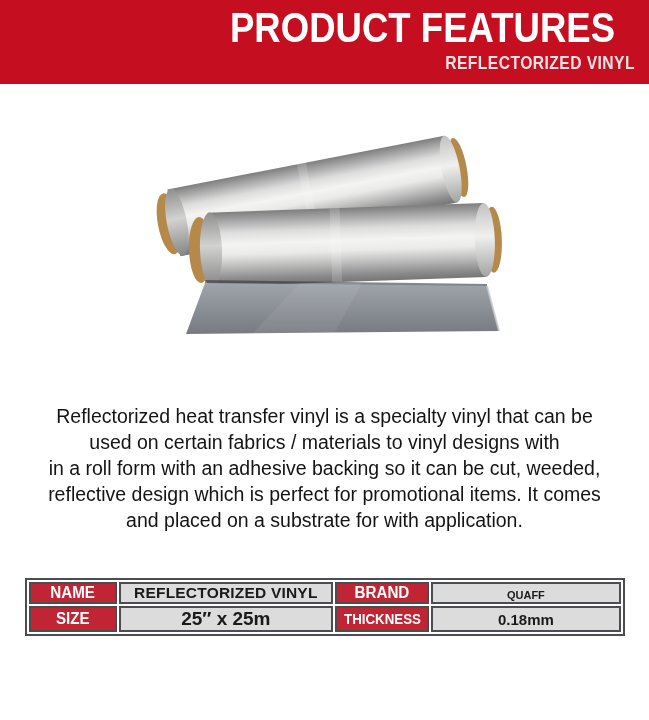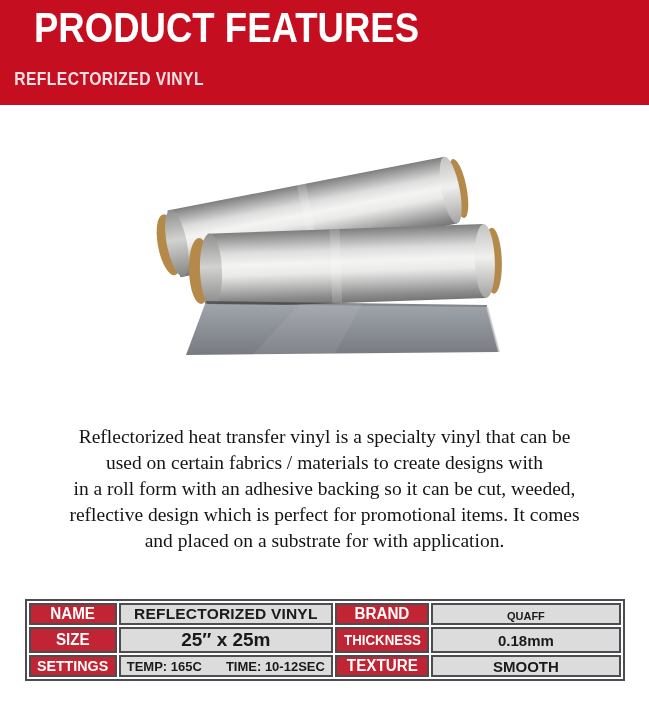--- a/index.html
+++ b/index.html
@@ -6,33 +6,33 @@
     --banner-red:#c50f20;
     --table-label-red:#c12433;
     --value-cell-gray:#dcdcdc;
     --cell-border:#4b4d50;
   }
   *{margin:0;padding:0;box-sizing:border-box;}
   body{background:#ffffff;font-family:"Liberation Sans","DejaVu Sans",sans-serif;}
   .page{width:649px;height:720px;background:#ffffff;overflow:hidden;position:relative;}
 
   
-  .banner{height:105px;background:var(--banner-red);display:flex;flex-direction:column;align-items:flex-start;justify-content:flex-start;gap:16px;}
+  .banner{height:84px;background:var(--banner-red);display:flex;flex-direction:column;align-items:flex-end;justify-content:flex-start;}
   .banner-title{margin-top:4px;color:#ffffff;font-weight:700;font-size:43px;line-height:46px;
     display:inline-block;transform:scaleX(0.85);transform-origin:center;letter-spacing:0px;white-space:nowrap;}
   .banner-subtitle{color:#f3e2e4;font-weight:700;font-size:18px;line-height:20px;margin-top:3px;
     display:inline-block;transform:scaleX(0.87);transform-origin:center;letter-spacing:0.5px;white-space:nowrap;}
 
   
   .photo{height:319px;position:relative;}
   .photo svg{display:block;}
 
   
   .description{text-align:center;color:#141414;font-size:19.5px;line-height:26px;}
-  .description .line{white-space:nowrap;font-family:Liberation Serif, serif;}
+  .description .line{white-space:nowrap;}
 
   
   table.spec{width:600px;margin:45px auto 0 auto;border-collapse:separate;border-spacing:2px;
     border:2px solid var(--cell-border);background:#ffffff;table-layout:fixed;}
   table.spec td{border:2px solid var(--cell-border);height:16px;text-align:center;vertical-align:middle;overflow:hidden;}
   td.label{background:var(--table-label-red);color:#ffffff;font-weight:700;font-size:16px;}
   td.label .lbl{display:inline-block;transform:scaleX(0.95);white-space:nowrap;}
   td.label .lbl.small{font-size:14px;}
   td.value{background:var(--value-cell-gray);color:#1a1a1a;font-weight:700;font-size:15px;}
   .value-name{font-size:15.5px;letter-spacing:0.2px;}
@@ -101,21 +101,21 @@
       <path d="M205,196 L487,200 L487,205 L205,201 Z" fill="#33353a" opacity="0.6"></path>
 
       <path d="M205,199 L487,202 L499,247 L186,250 Z" fill="url(#sheetG)"></path>
       <path d="M300,199 L362,199 L334,250 L252,250 Z" fill="#ffffff" opacity="0.07"></path>
       <path d="M487,202 L499,247" stroke="#c6c9ce" stroke-width="2" opacity="0.8" fill="none"></path>
     </svg>
   </div>
 
   <div class="description">
     <div class="line">Reflectorized heat transfer vinyl is a specialty vinyl that can be</div>
-    <div class="line">used on certain fabrics / materials to create designs with</div>
+    <div class="line">used on certain fabrics / materials to vinyl designs with</div>
     <div class="line">in a roll form with an adhesive backing so it can be cut, weeded,</div>
     <div class="line">reflective design which is perfect for promotional items. It comes</div>
     <div class="line">and placed on a substrate for with application.</div>
   </div>
 
   <table class="spec">
     <colgroup>
       <col style="width:86px">
         <col style="width:208px">
         <col style="width:92px">
@@ -135,30 +135,16 @@
       <tr>
         <td class="label">
           <span class="lbl">SIZE</span></td>
         <td class="value">
           <span class="value-size">25″ x 25m</span></td>
         <td class="label">
           <span class="lbl small">THICKNESS</span></td>
         <td class="value">
           <span>0.18mm</span></td>
       </tr>
-      <tr>
-        <td class="label">
-          <span class="lbl" style="font-size:15px">SETTINGS</span></td>
-        <td class="value">
-          <div class="settings-cell">
-            <span>TEMP: 165C</span>
-            <span>TIME: 10-12SEC</span>
-          </div>
-          </td>
-        <td class="label">
-          <span class="lbl">TEXTURE</span></td>
-        <td class="value">
-          <span>SMOOTH</span></td>
-      </tr>
     </tbody>
   </table>
 
 </div>
 
 </body></html>

